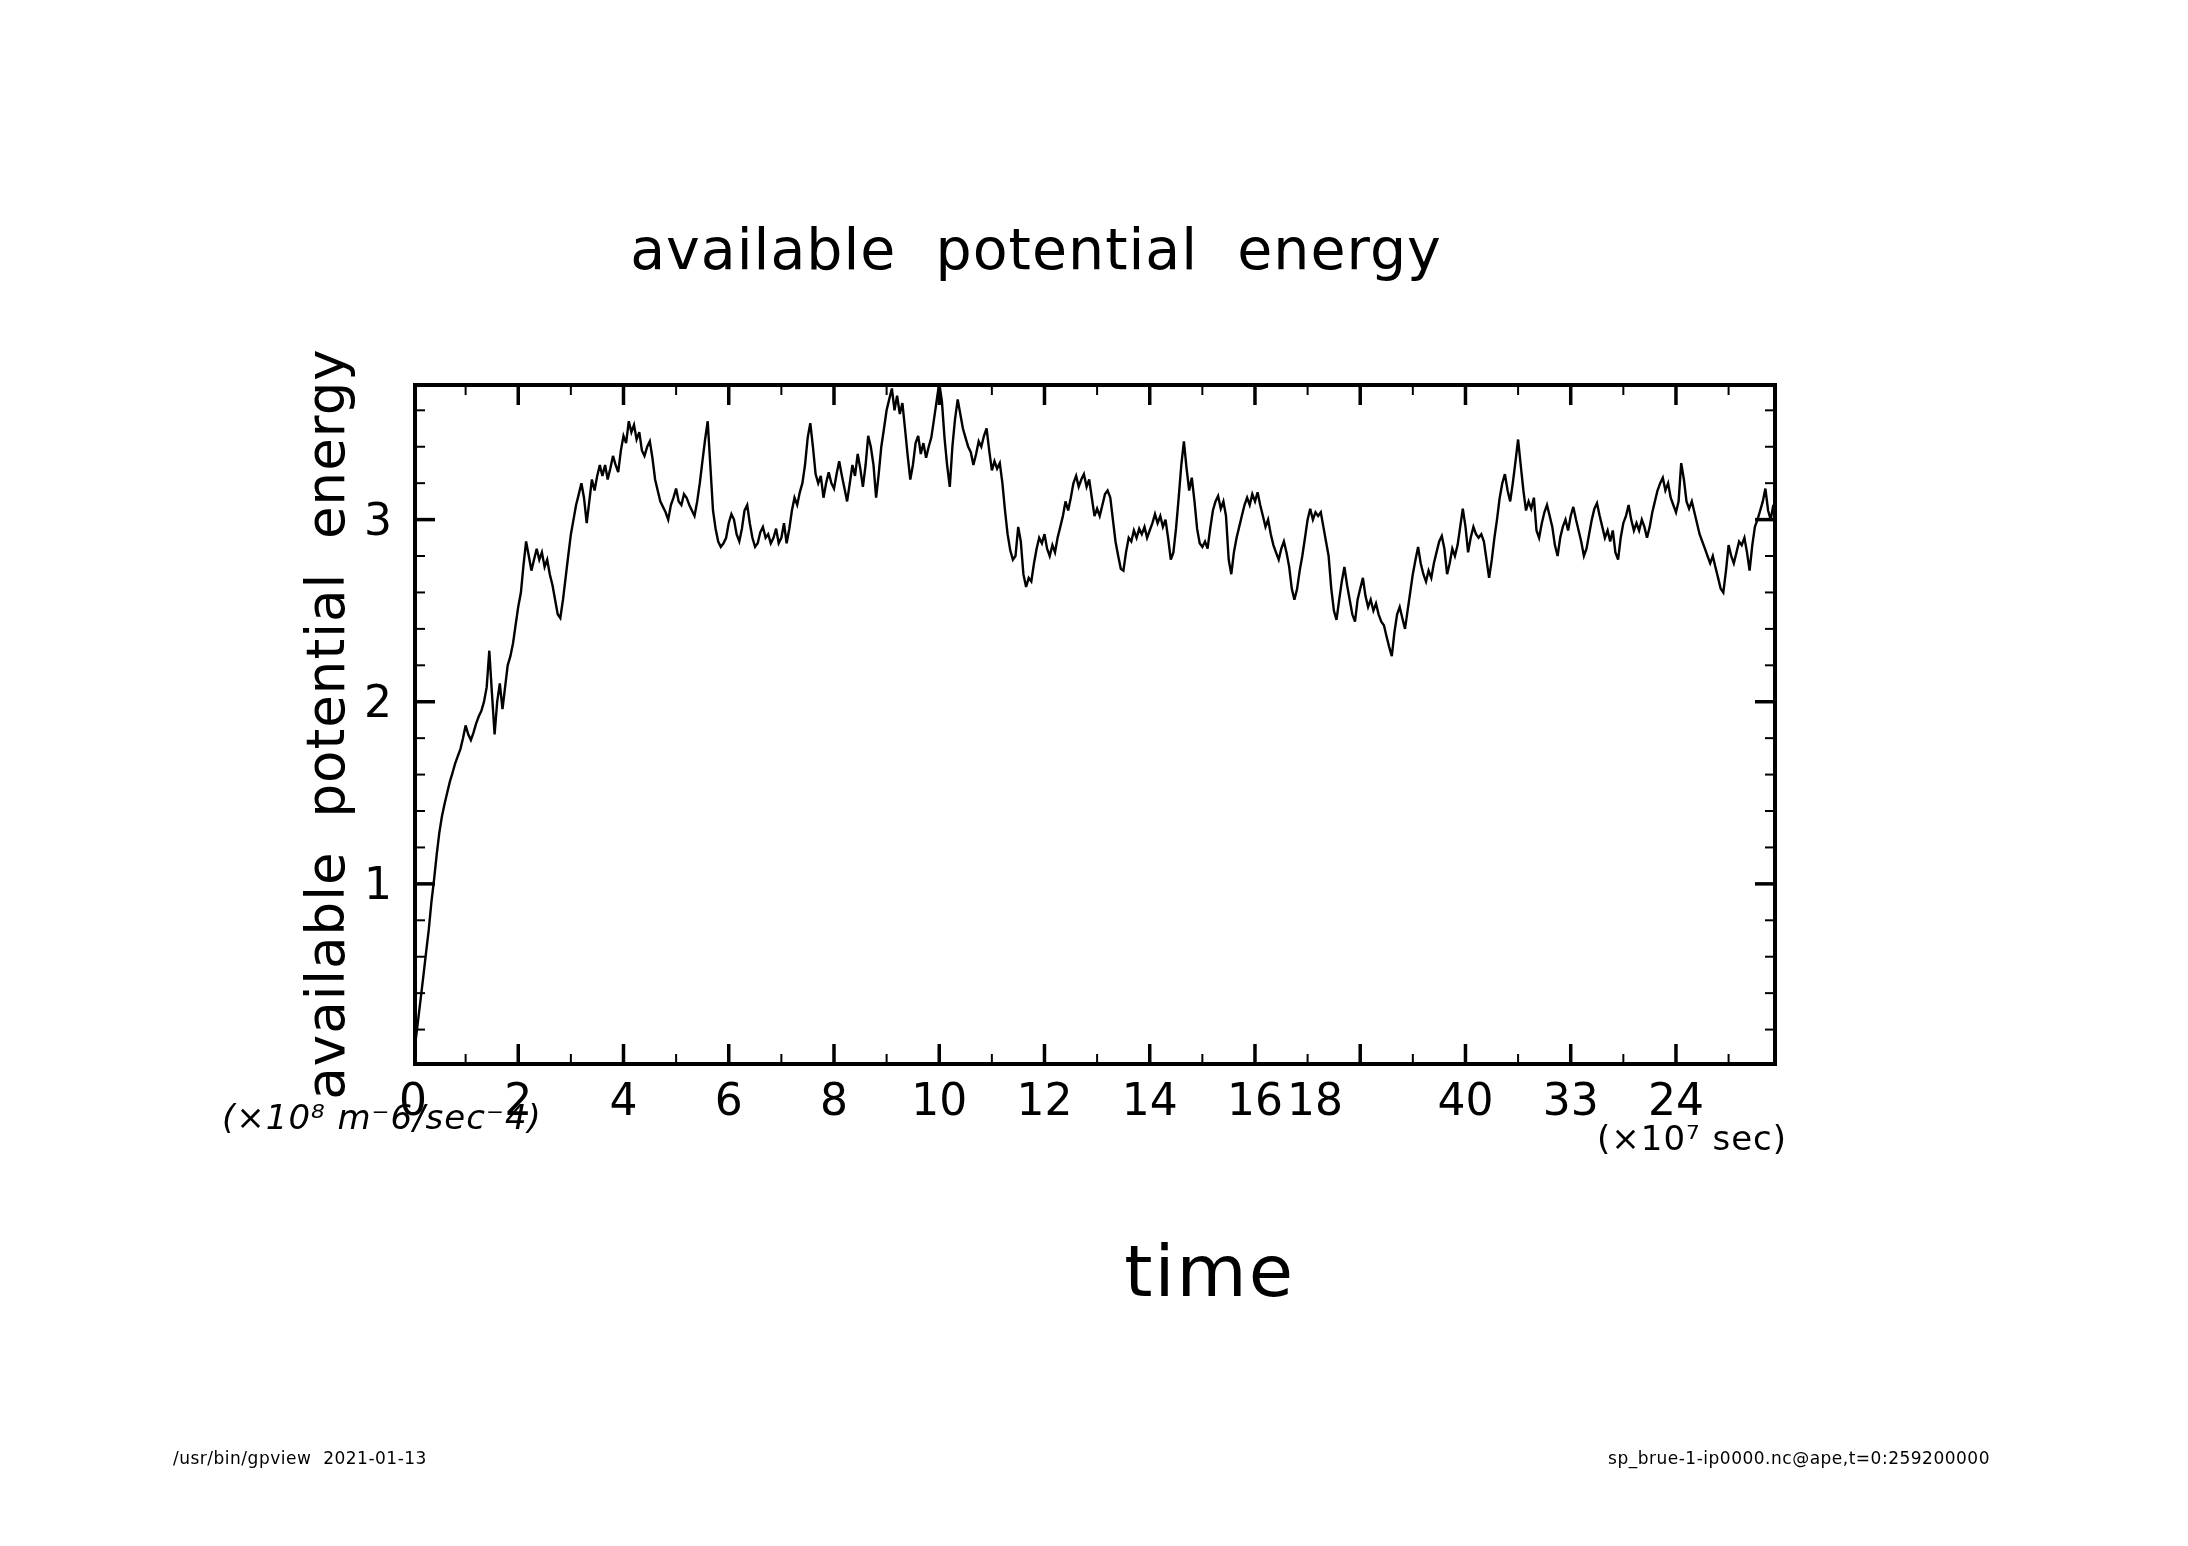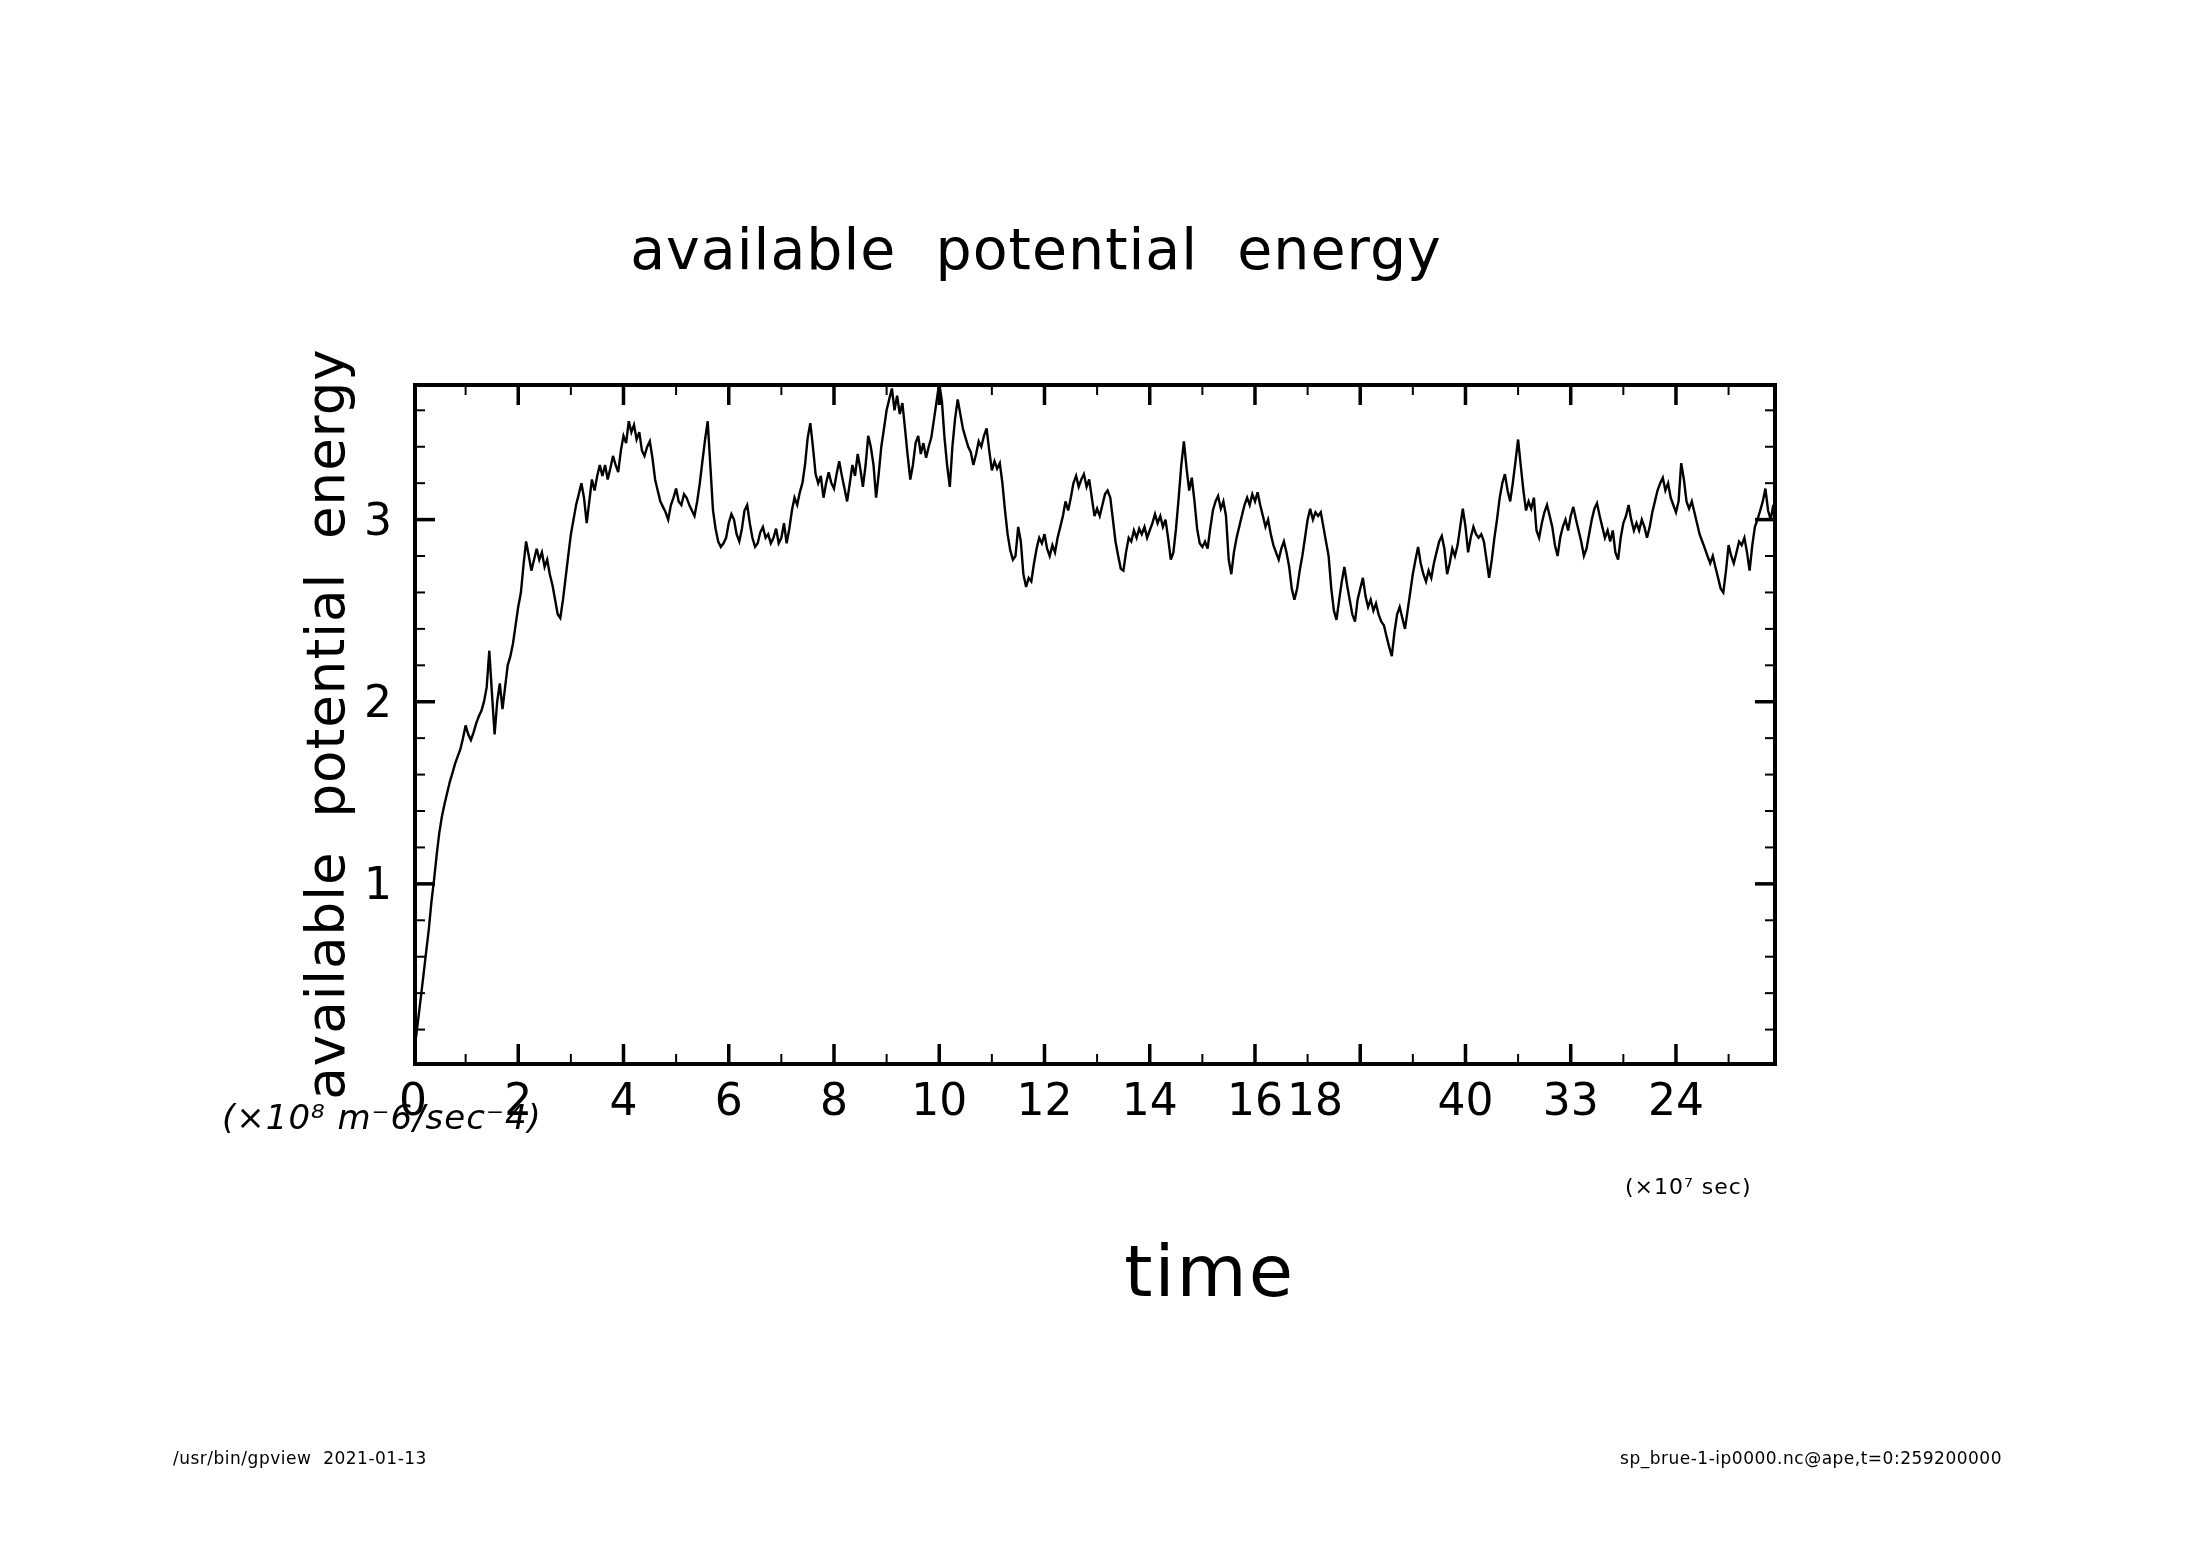--- a/index.html
+++ b/index.html
@@ -20,38 +20,38 @@
     font-size:53px;letter-spacing:1px;word-spacing:16px;white-space:nowrap;display:block;
   }
   #x-axis-title{
     left:895px;top:1182px;width:400px;text-align:right;
     font-size:72px;letter-spacing:2px;margin-top:47px;
   }
   #y-units-label{
     left:222px;top:1097px;font-size:34px;letter-spacing:1px;white-space:nowrap;font-style:italic;
   }
   #x-units-label{
-    left:1597px;top:1174px;font-size:22px;letter-spacing:1px;white-space:nowrap;margin-left:28px;
+    left:1597px;top:1118px;font-size:34px;letter-spacing:1px;white-space:nowrap;
   }
   #plot-area{
     left:413px;top:383px;width:1364px;height:683px;
   }
   .x-tick-label{
     position:absolute;top:1078px;width:84px;text-align:center;
     font-size:44px;line-height:1.0;
   }
   .y-tick-label{
     position:absolute;left:318px;width:74px;text-align:right;
     font-size:44px;line-height:52px;height:52px;
   }
   .footer-text{
     top:1448px;font-size:17px;letter-spacing:0.5px;white-space:pre;
   }
   #footer-left{left:173px;}
-  #footer-right{right:186px;text-align:right;}
+  #footer-right{right:198px;text-align:right;}
 </style>
 </head>
 <body>
 
 <div class="abs" id="chart-title">available potential energy</div>
 
 <div class="abs" id="y-axis-title">
   <span>available potential energy</span>
 </div>
 

